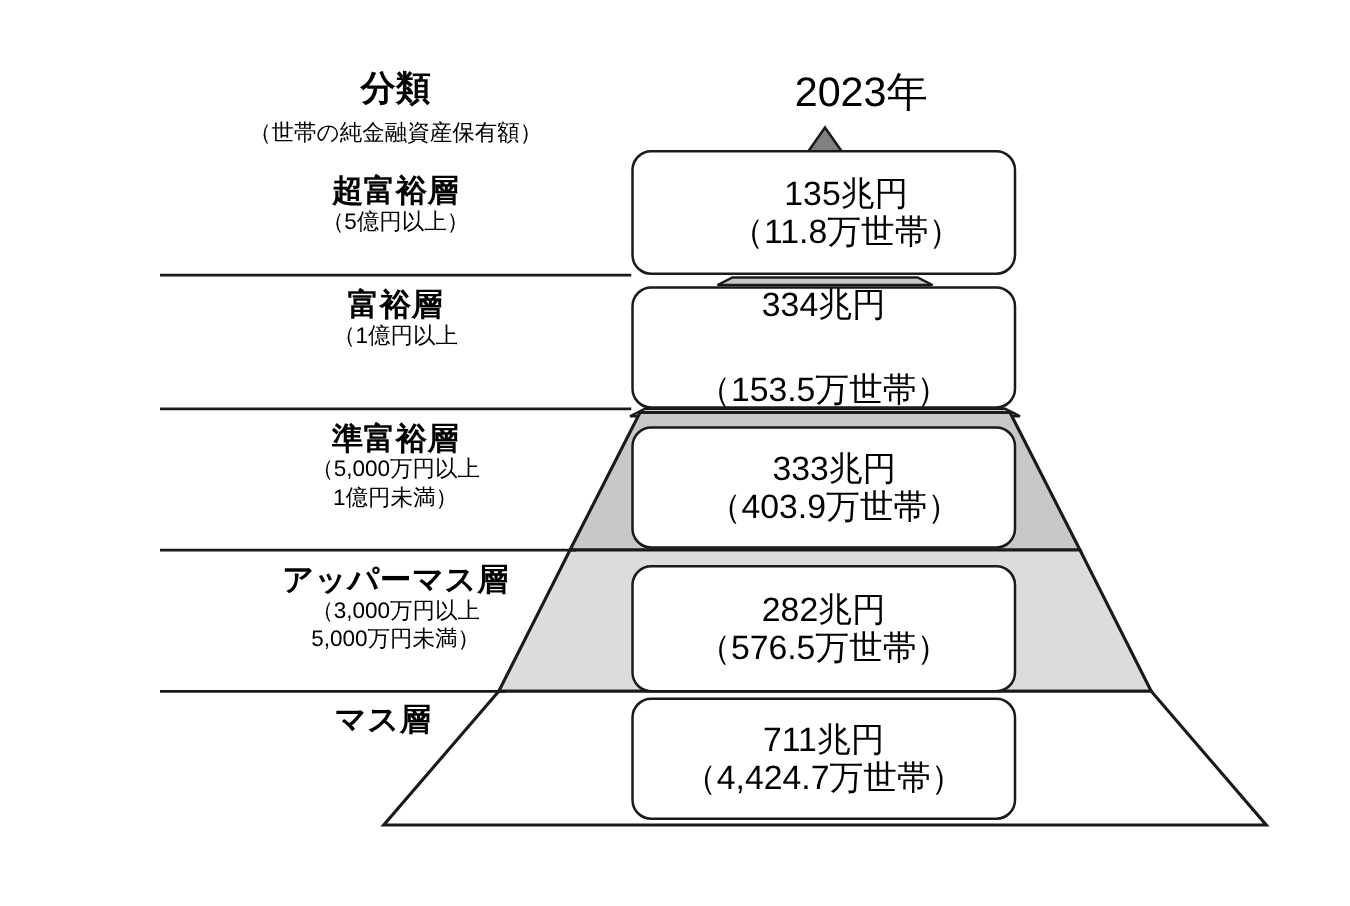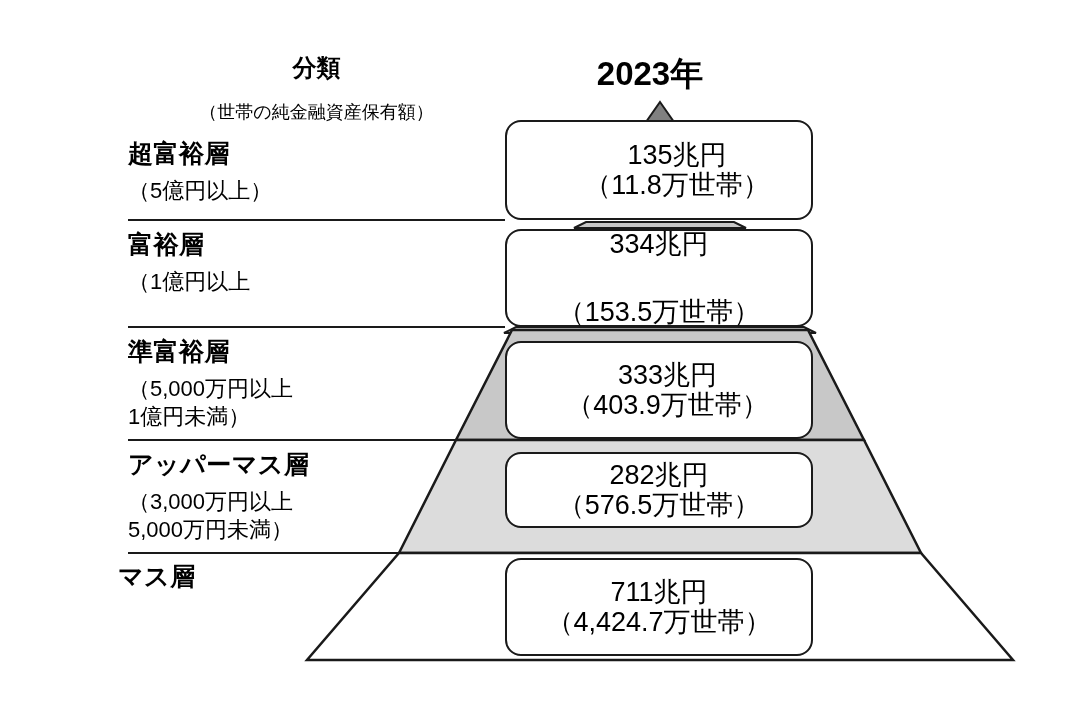--- a/index.html
+++ b/index.html
@@ -22,50 +22,50 @@
   }
   #pyramid-svg {
     position: absolute;
     left: 0;
     top: 0;
     width: 1080px;
     height: 725px;
   }
   .layer-text {
     position: absolute;
-    text-align: left;
+    text-align: center;
     line-height: 1.05;
   }
   .layer-name {
     font-weight: bold;
     font-size: 25px;
     letter-spacing: 0.5px;
     white-space: nowrap;
   }
   .layer-range {
-    font-size: 22px;
+    font-size: 18px;
     font-weight: normal;
     line-height: 1.25;
-    margin-top: 11px;
+    margin-top: 0;
     white-space: nowrap;
   }
   .col-header {
     position: absolute;
     text-align: center;
   }
   .col-header-title {
     font-weight: bold;
-    font-size: 24px;
+    font-size: 28px;
     white-space: nowrap;
     font-family: Liberation Serif, serif;
   }
   .col-header-sub {
     font-size: 18px;
     font-weight: normal;
-    margin-top: 16px;
+    margin-top: 4px;
     white-space: nowrap;
   }
   .year-title {
     position: absolute;
     font-size: 33px;
     text-align: center;
     white-space: nowrap;
   }
   .value-box {
     position: absolute;
@@ -111,21 +111,21 @@
     <line x1="128" y1="327" x2="505" y2="327" stroke="#1a1a1a" stroke-width="2.2"></line>
     <line x1="128" y1="440" x2="461" y2="440" stroke="#1a1a1a" stroke-width="2.2"></line>
     <line x1="128" y1="553" x2="404" y2="553" stroke="#1a1a1a" stroke-width="2.2"></line>
   </svg>
 
   <div class="col-header" style="left: 128px; top: 52px; width: 377px;">
     <div class="col-header-title">分類</div>
     <div class="col-header-sub">（世帯の純金融資産保有額）</div>
   </div>
 
-  <div class="year-title" style="left: 496px; top: 52px; width: 308px; font-weight: bold;">2023年</div>
+  <div class="year-title" style="left: 535px; top: 52px; width: 308px;">2023年</div>
 
   <div class="layer-text" style="left: 128px; top: 140px; width: 377px;">
     <div class="layer-name">超富裕層</div>
     <div class="layer-range">
       <div>（5億円以上）</div>
     </div>
   </div>
 
   <div class="layer-text" style="left: 128px; top: 231px; width: 377px;">
     <div class="layer-name">富裕層</div>
@@ -162,21 +162,21 @@
   <div class="value-box" style="left: 505px; top: 229px; width: 308px; height: 98px; gap: 37px;">
     <div class="value-amount">334兆円</div>
     <div class="value-households">（153.5万世帯）</div>
   </div>
 
   <div class="value-box" style="left: 505px; top: 341px; width: 308px; height: 98px; padding-left: 17px;">
     <div class="value-amount">333兆円</div>
     <div class="value-households">（403.9万世帯）</div>
   </div>
 
-  <div class="value-box" style="left: 505px; top: 452px; width: 308px; height: 76px;">
+  <div class="value-box" style="left: 505px; top: 452px; width: 308px; height: 102px;">
     <div class="value-amount">282兆円</div>
     <div class="value-households">（576.5万世帯）</div>
   </div>
 
   <div class="value-box" style="left: 505px; top: 558px; width: 308px; height: 98px;">
     <div class="value-amount">711兆円</div>
     <div class="value-households">（4,424.7万世帯）</div>
   </div>
 
 </div>

